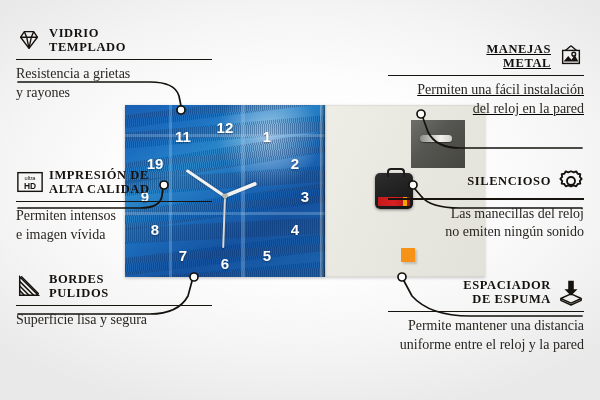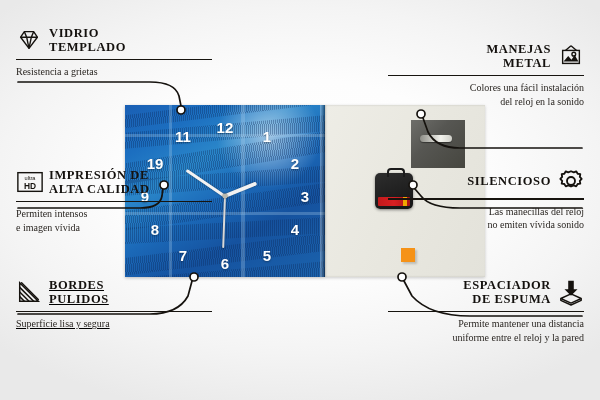--- a/index.html
+++ b/index.html
@@ -93,21 +93,21 @@
   .feat.right .head{justify-content:flex-end;}
   .feat .title{
     font-family:"Liberation Serif",serif;font-weight:700;
     font-size:12.5px;line-height:1.15;letter-spacing:.6px;color:#14110e;
     text-transform:uppercase;
   }
   .feat.left .title{text-align:left;}
   .feat.right .title{text-align:right;}
   .rule{height:1.6px;background:#17140f;margin:4px 0 5px;}
   .desc{
-    font-family:"Liberation Serif",serif;font-size:10px;line-height:1.35;
+    font-family:"Liberation Serif",serif;font-size:14px;line-height:1.35;
     color:#2a2622;
   }
   .feat.right .desc{text-align:right;}
   .ico{width:26px;height:26px;flex:0 0 26px;display:block;}
   svg{display:block;overflow:visible;}
   #links{position:absolute;left:0;top:0;width:600px;height:400px;pointer-events:none;}
 </style>
 </head>
 <body>
 
@@ -189,20 +189,21 @@
         </svg>
       </span>
       <div class="title">
         <div>VIDRIO</div>
         <div>TEMPLADO</div>
       </div>
     </div>
     <div class="rule"></div>
     <div class="desc">
       <div>Resistencia a grietas</div>
+      <div>y rayones</div>
     </div>
   </div>
 
   <div class="feat left" style="left:16px;top:168px;">
     <div class="head">
       <span class="ico">
         <svg viewBox="0 0 30 26" width="28" height="26">
           <rect x="2" y="3" width="26" height="20" fill="none" stroke="#15120e" stroke-width="1.5"></rect>
           <text x="15" y="11" font-family="Liberation Sans, sans-serif" font-size="6" text-anchor="middle" fill="#15120e">ultra</text>
           <text x="15" y="20" font-family="Liberation Sans, sans-serif" font-size="9" font-weight="bold" text-anchor="middle" fill="#15120e">HD</text>
@@ -213,77 +214,77 @@
         <div>ALTA CALIDAD</div>
       </div>
     </div>
     <div class="rule"></div>
     <div class="desc">
       <div>Permiten intensos</div>
       <div>e imagen vívida</div>
     </div>
   </div>
 
-  <div class="feat left" style="left:16px;top:278px;text-decoration:underline;">
+  <div class="feat left" style="left:16px;top:272px;">
     <div class="head">
       <span class="ico">
         <svg viewBox="0 0 28 28" width="26" height="26" stroke="#15120e" stroke-width="1.6" fill="none" stroke-linecap="round">
           <path d="M4 4 L4 24 L24 24 Z" stroke-width="1.6"></path>
           <path d="M4 9 L19 24 M4 14 L14 24 M4 19 L9 24 M6 4 L24 22"></path>
         </svg>
       </span>
       <div class="title">
         <div>BORDES</div>
         <div>PULIDOS</div>
       </div>
     </div>
     <div class="rule"></div>
     <div class="desc">
       <div>Superficie lisa y segura</div>
     </div>
   </div>
 
-  <div class="feat right" style="left:388px;top:42px;">
+  <div class="feat right" style="left:388px;top:42px;text-decoration:underline;">
     <div class="head">
       <div class="title" style="flex:1;">
         <div>MANEJAS</div>
         <div>METAL</div>
       </div>
       <span class="ico">
         <svg viewBox="0 0 28 28" width="26" height="26" fill="none" stroke="#15120e" stroke-width="1.5">
           <path d="M14 3 L8 8 M14 3 L20 8 M14 3 v1"></path>
           <rect x="5" y="8" width="18" height="14"></rect>
           <path d="M6 20 L11 14 L14.5 18 L18 13 L22 20 Z" fill="#15120e" stroke="none"></path>
           <circle cx="17" cy="12" r="2"></circle>
         </svg>
       </span>
     </div>
     <div class="rule"></div>
     <div class="desc">
-      <div>Colores una fácil instalación</div>
-      <div>del reloj en la sonido</div>
+      <div>Permiten una fácil instalación</div>
+      <div>del reloj en la pared</div>
     </div>
   </div>
 
   <div class="feat right" style="left:388px;top:168px;">
     <div class="head">
       <div class="title" style="flex:1;">
         <div>SILENCIOSO</div>
       </div>
       <span class="ico">
         <svg viewBox="0 0 28 28" width="26" height="26" fill="none" stroke="#15120e" stroke-width="2" stroke-linejoin="round">
           <path d="M14 3.5 l3 1.2 2.6-1.1 1.6 2.6 2.8.4 -.5 3 2 2.1 -2 2.1 .5 3 -2.8 .4 -1.6 2.6 -2.6-1.1 -3 1.2 -3-1.2 -2.6 1.1 -1.6-2.6 -2.8-.4 .5-3 -2-2.1 2-2.1 -.5-3 2.8-.4 1.6-2.6 2.6 1.1z"></path>
           <circle cx="14" cy="14" r="4.3"></circle>
         </svg>
       </span>
     </div>
     <div class="rule"></div>
     <div class="desc">
       <div>Las manecillas del reloj</div>
-      <div>no emiten vívida sonido</div>
+      <div>no emiten ningún sonido</div>
     </div>
   </div>
 
   <div class="feat right" style="left:388px;top:278px;">
     <div class="head">
       <div class="title" style="flex:1;">
         <div>ESPACIADOR</div>
         <div>DE ESPUMA</div>
       </div>
       <span class="ico">

